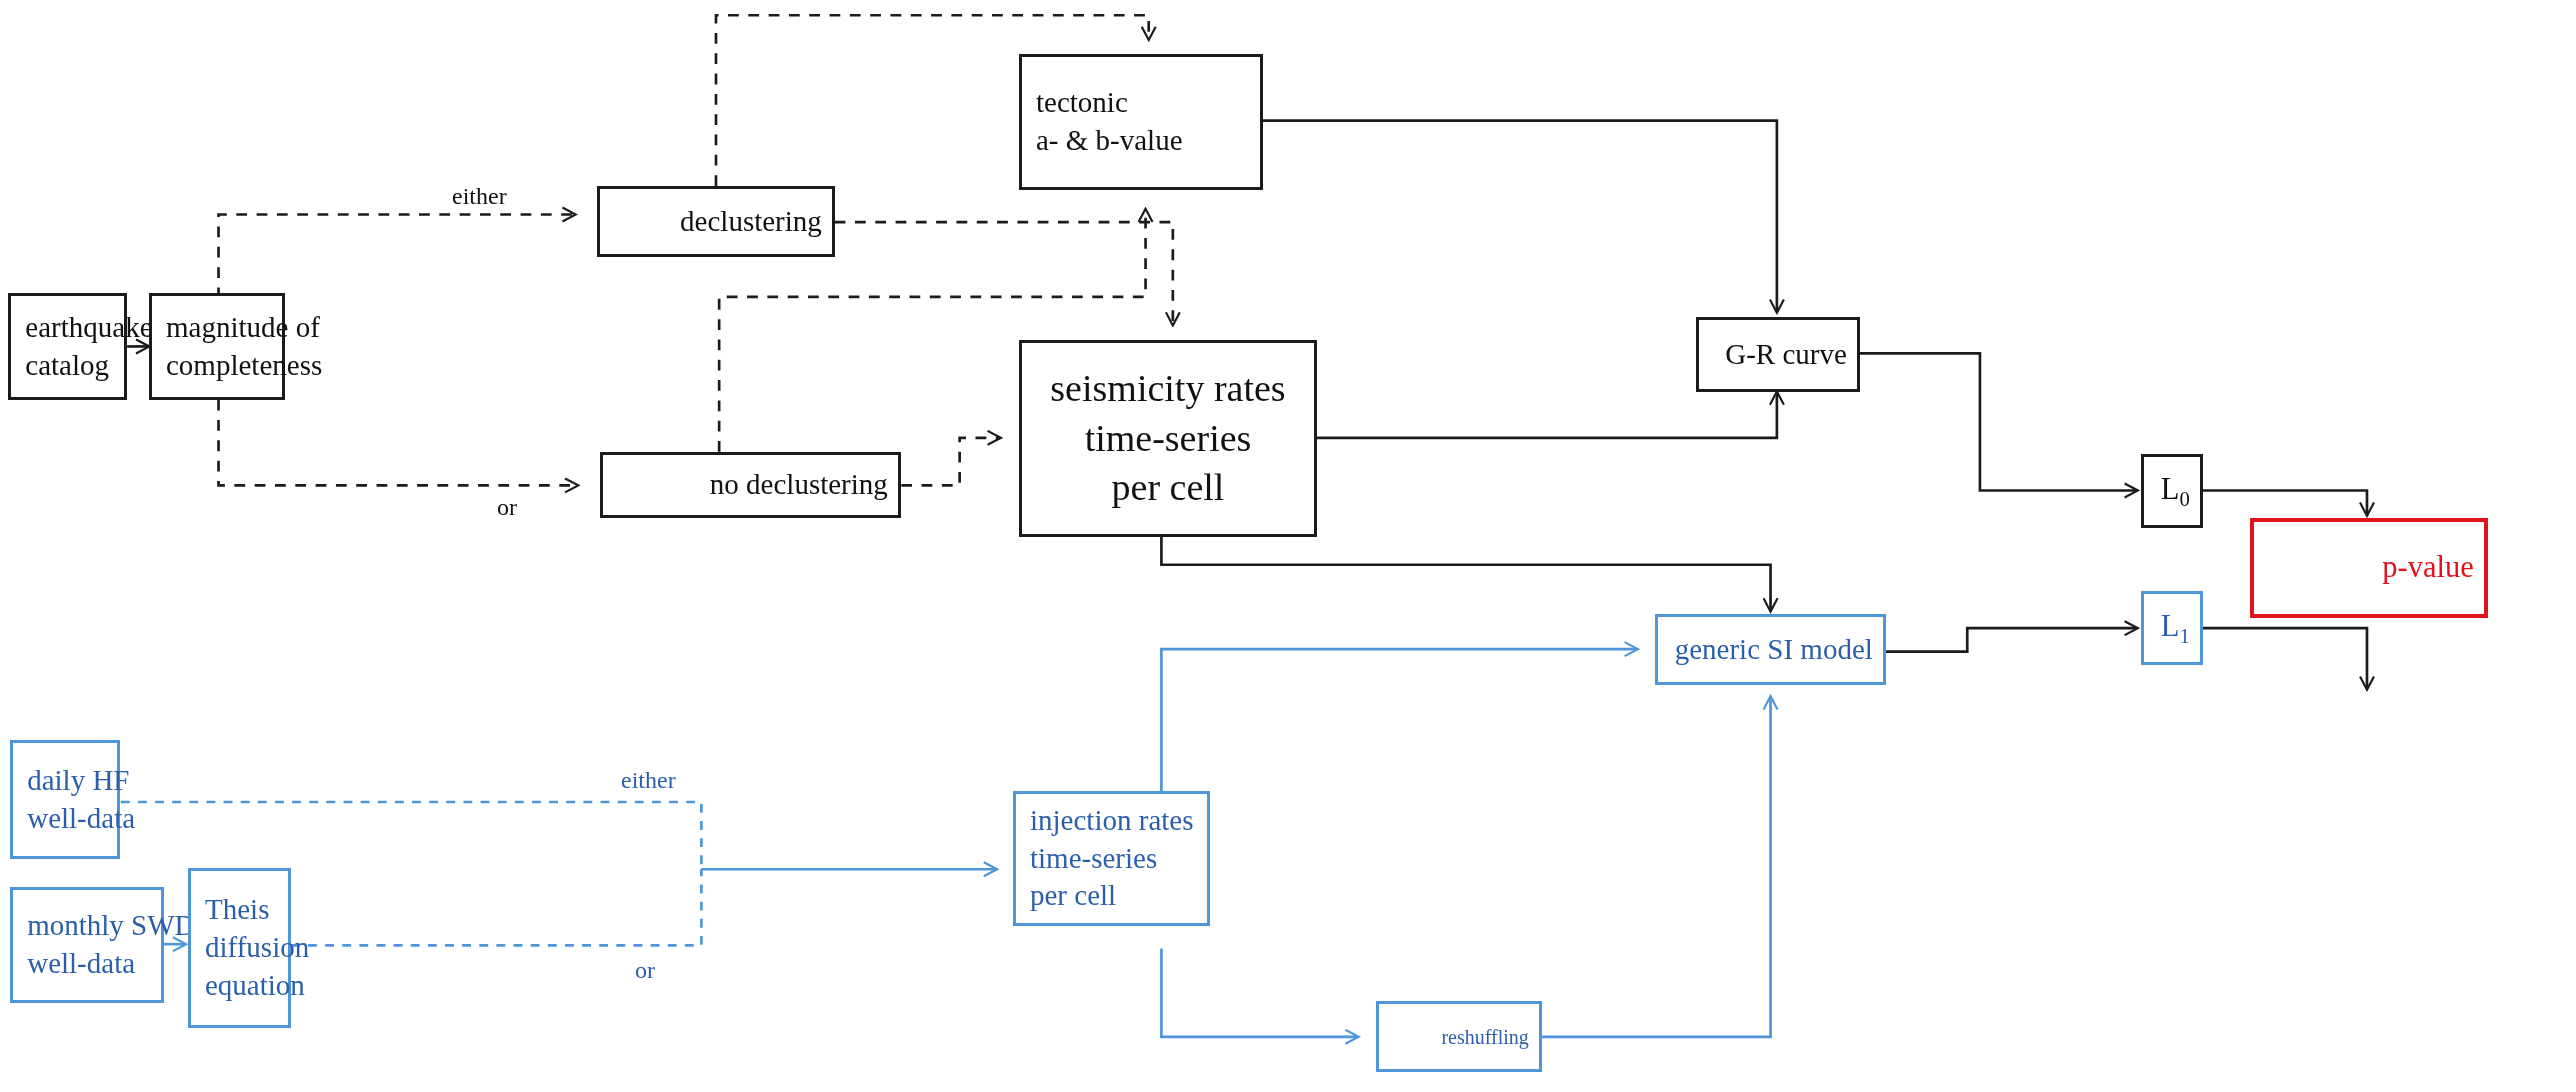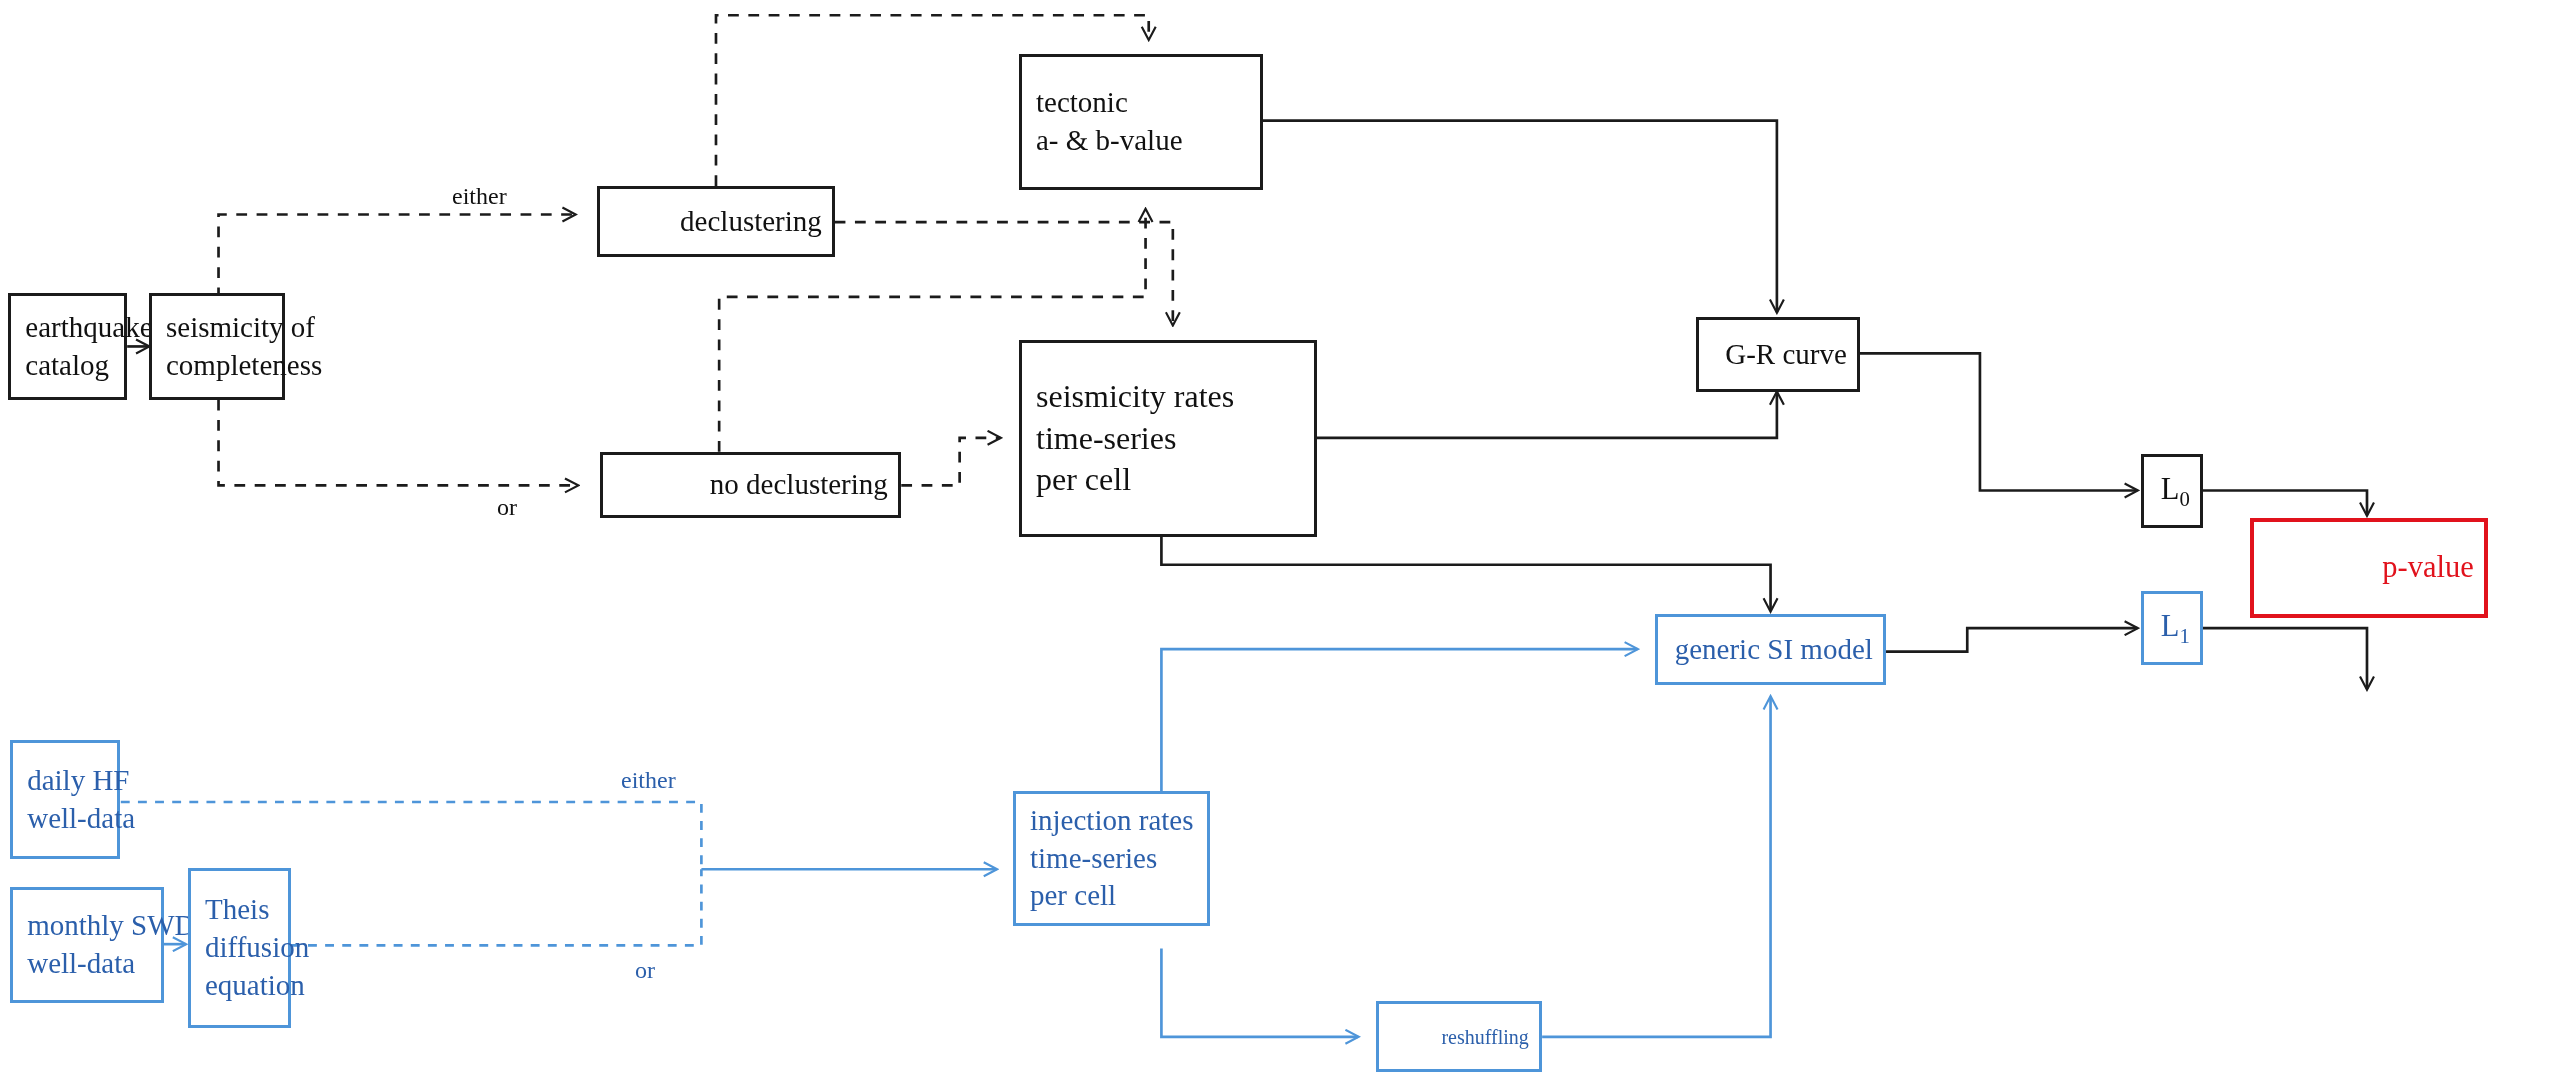--- a/index.html
+++ b/index.html
@@ -104,38 +104,38 @@
       <path d="M458,1490 L1105,1490 L1105,1370"></path>
     </g>
   </svg>
 
   <div class="nodebox black" style="left:8.3px;top:293px;width:119px;height:107px;font-size:29px;">
     <span class="ln">earthquake</span>
     <span class="ln">catalog</span>
   </div>
 
   <div class="nodebox black" style="left:149px;top:293px;width:136px;height:107px;font-size:29px;">
-    <span class="ln">seismicity of</span>
+    <span class="ln">magnitude of</span>
     <span class="ln">completeness</span>
   </div>
 
   <div class="nodebox black center" style="left:597px;top:186px;width:238px;height:71px;font-size:29px;">
     <span class="ln">declustering</span>
   </div>
 
   <div class="nodebox black center" style="left:600px;top:452px;width:301px;height:66px;font-size:29px;">
     <span class="ln">no  declustering</span>
   </div>
 
   <div class="nodebox black" style="left:1019px;top:54px;width:244px;height:136px;font-size:29px;">
     <span class="ln">tectonic</span>
     <span class="ln">a- &amp; b-value</span>
   </div>
 
-  <div class="nodebox black" style="left:1019px;top:340px;width:298px;height:197px;font-size:32px;">
+  <div class="nodebox black" style="left:1019px;top:340px;width:298px;height:197px;font-size:38px;text-align:center;">
     <span class="ln">seismicity rates</span>
     <span class="ln">time-series</span>
     <span class="ln">per cell</span>
   </div>
 
   <div class="nodebox black center" style="left:1696px;top:317px;width:164px;height:75px;font-size:29px;">
     <span class="ln">G-R curve</span>
   </div>
 
   <div class="nodebox black center" style="left:2141px;top:454px;width:62px;height:74px;font-size:30.5px;">

